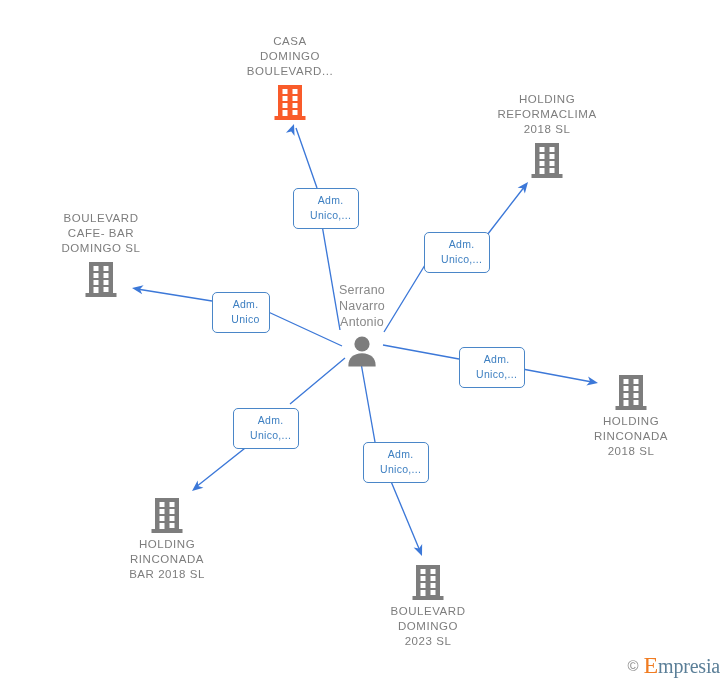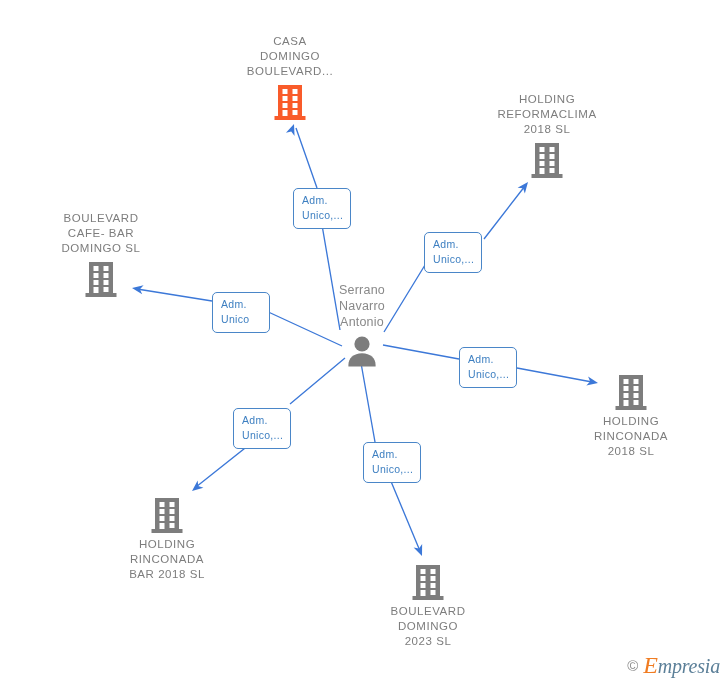--- a/index.html
+++ b/index.html
@@ -57,21 +57,22 @@
   .edge-label {
     position: absolute;
     box-sizing: border-box;
     border: 1px solid #4a86c8;
     border-radius: 5px;
     background: #ffffff;
     color: #3d7fc1;
     font-size: 10.5px;
     line-height: 15px;
     letter-spacing: 0.3px;
-    padding: 4px 7px 5px 8px;
+    text-align: center;
+    padding: 4px 7px 5px 16px;
     white-space: pre-line;
     min-width: 58px;
   }
 
   
   #watermark {
     position: absolute;
     right: 8px;
     bottom: 8px;
     display: flex;
@@ -79,21 +80,20 @@
     gap: 5px;
   }
   #watermark .copy {
     font-size: 15px;
     color: #8c8c8c;
     line-height: 1;
   }
   #watermark .brand {
     font-family: "Liberation Serif", serif;
     font-size: 20px;
-    font-style: italic;
     color: #5b7f98;
     line-height: 1;
     letter-spacing: -0.2px;
   }
   #watermark .brand .cap {
     color: #f07c22;
     font-size: 24px;
   }
 </style>
 </head>

